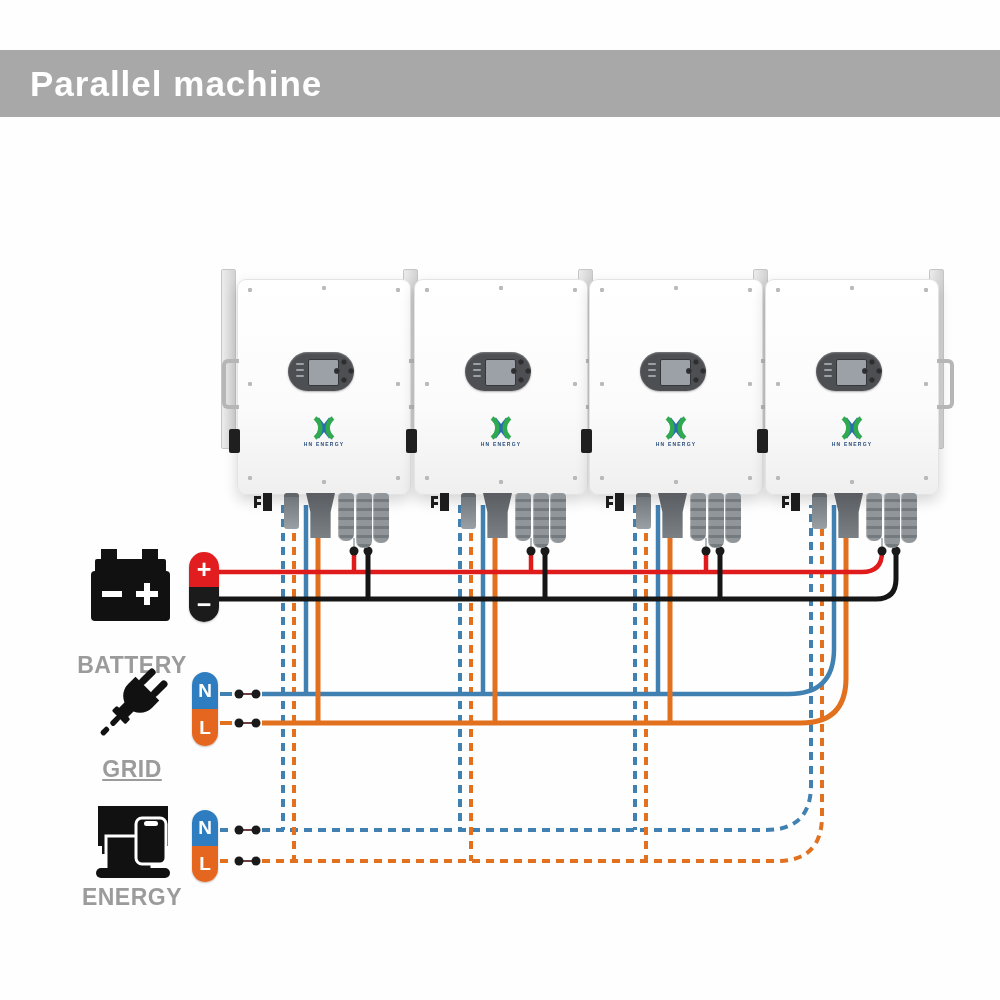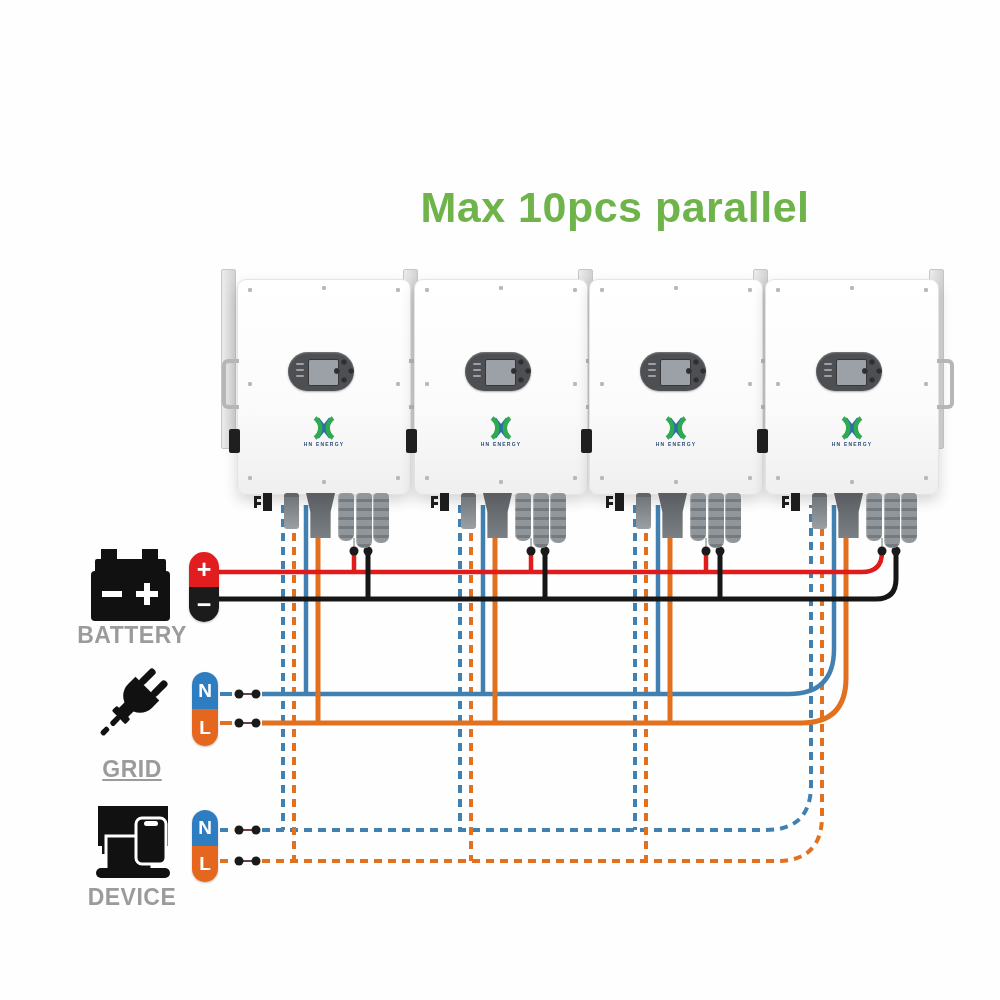--- a/index.html
+++ b/index.html
@@ -64,33 +64,35 @@
   #grid-capsule{left:192px;top:672px;width:26px;height:74px;border-radius:13px;}
   #device-capsule{left:192px;top:810px;width:26px;height:72px;border-radius:13px;}
   .half.n{background:var(--capsule-blue,#2e7dc0);font-size:19px;}
   .half.l{background:var(--capsule-orange,#e5671f);font-size:19px;}
 
   
   .icon{position:absolute;z-index:2;}
   .leglabel{position:absolute;z-index:2;width:112px;text-align:center;font-size:23px;font-weight:700;
             color:var(--label-gray,#9b9b9b);letter-spacing:.5px;}
   #battery-icon{left:88px;top:545px;}
-  #battery-label{left:76px;top:622px;}
+  #battery-label{left:76px;top:652px;}
   #grid-icon{left:90px;top:666px;}
   #grid-label{left:76px;top:756px;text-decoration:underline;}
   #device-icon{left:92px;top:798px;}
   #device-label{left:76px;top:884px;}
 </style>
 </head>
 <body>
 
 <div id="stage">
 
-
-  <div id="headline">Max 10pcs parallel</div>
+  <div id="header">
+    <div class="t">Parallel machine</div>
+  </div>
+
 
   <div class="bracket" style="left:221px"></div>
   <div class="bracket" style="left:403px"></div>
   <div class="bracket" style="left:578px"></div>
   <div class="bracket" style="left:753px"></div>
   <div class="bracket" style="left:929px"></div>
 
   <svg id="wiring" width="1000" height="1000" viewBox="0 0 1000 1000">
 
     <g stroke="var(--wire-blue)" stroke-width="4" fill="none" stroke-dasharray="8 6">
@@ -382,19 +384,19 @@
     <svg width="82" height="84" viewBox="0 0 82 84">
       <rect x="6" y="8" width="70" height="40" fill="#111"></rect>
       <rect x="10" y="48" width="10" height="8" fill="#111"></rect>
       <rect x="60" y="48" width="10" height="8" fill="#111"></rect>
       <rect x="14" y="38" width="46" height="34" fill="#111" stroke="#fff" stroke-width="3"></rect>
       <rect x="44" y="20" width="30" height="46" rx="6" fill="#111" stroke="#fff" stroke-width="3"></rect>
       <rect x="52" y="23" width="14" height="5" rx="2.5" fill="#fff"></rect>
       <rect x="4" y="70" width="74" height="10" rx="5" fill="#111"></rect>
     </svg>
   </div>
-  <div class="leglabel" id="device-label">DEVICE</div>
+  <div class="leglabel" id="device-label">ENERGY</div>
   <div class="capsule" id="device-capsule">
     <div class="half n">N</div>
     <div class="half l">L</div>
   </div>
 
 </div>
 
 </body></html>

